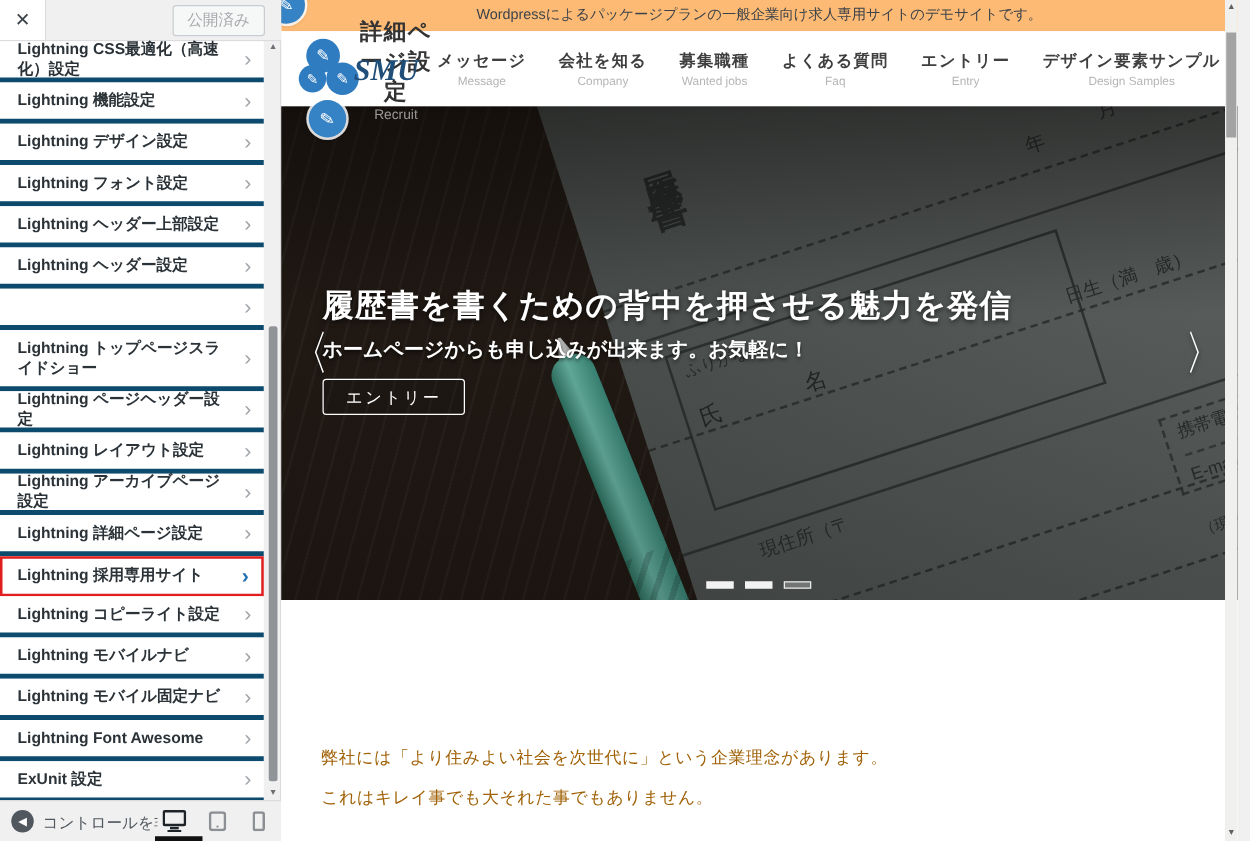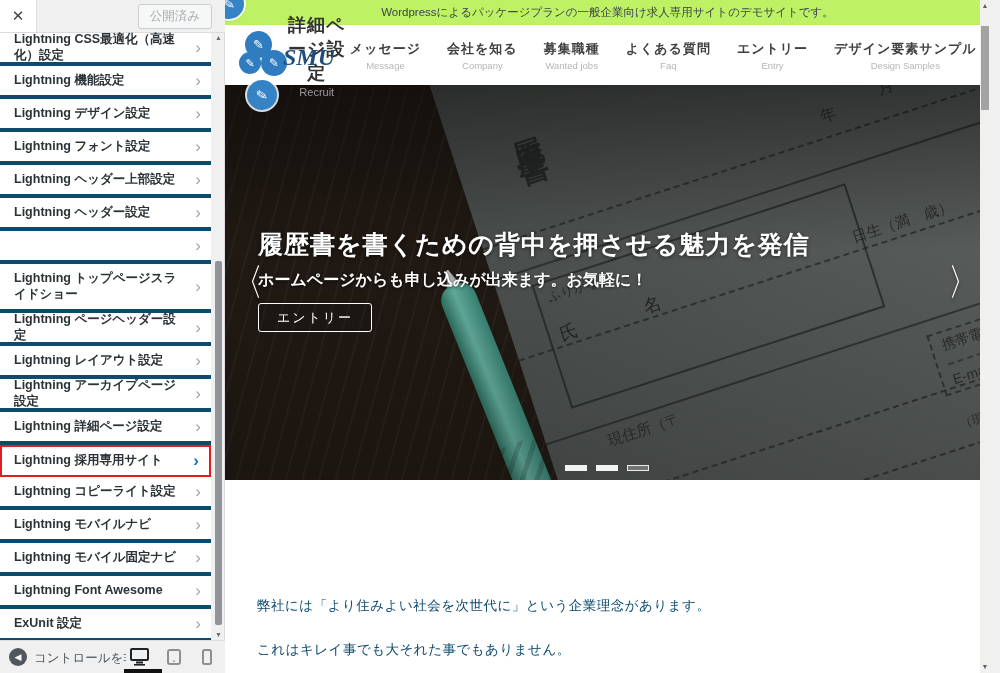--- a/index.html
+++ b/index.html
@@ -32,21 +32,21 @@
   .collapse-ctl { position:absolute; left:9px; top:7px; width:18px; height:18px; border-radius:50%; background:#50575e;
     color:#fff; font-size:9px; display:flex; align-items:center; justify-content:center; cursor:pointer; }
   .hide-label { position:absolute; left:34px; top:9px; width:92px; font-size:12.5px; color:#50575e; white-space:nowrap; overflow:hidden; }
   .dev { position:absolute; top:7px; cursor:pointer; }
   .dev svg { display:block; }
   .dev-underline { position:absolute; left:124px; bottom:0; width:38px; height:4px; background:#111; }
 
   
   .preview { position:absolute; left:225px; top:0; width:765px; height:673px; background:#fff; overflow:hidden; }
 
-  .notice-bar { position:absolute; left:0; top:0; width:765px; height:25px; background:#bef264;
+  .notice-bar { position:absolute; left:0; top:0; width:765px; height:25px; background:#fdba74;
     font-size:11.5px; color:#3c434a; text-align:center; line-height:25px; }
 
   .site-header { position:absolute; left:0; top:25px; width:765px; height:60px; background:#fff;
     box-shadow:0 1px 3px rgba(0,0,0,.12); display:flex; align-items:center; z-index:5; }
   .brand { display:flex; align-items:center; margin-left:14px; cursor:pointer; }
   .logo-circles { position:relative; width:62px; height:50px; }
   .lc { position:absolute; border-radius:50%; background:#2f7cc0; color:#fff; display:flex; align-items:center; justify-content:center; }
   .lc1 { left:6px; top:1px; width:27px; height:27px; font-size:13px; }
   .lc2 { left:0px; top:22px; width:22px; height:22px; font-size:11px; }
   .lc3 { left:22px; top:20px; width:26px; height:26px; font-size:12px; }
@@ -112,23 +112,23 @@
   .edit-hero { left:22px; top:80px; }
   .edit-notice { left:-11px; top:-11px; }
   .edit-shortcut .pencil { transform:rotate(-10deg); }
 
   
   .section { position:absolute; left:0; top:480px; width:765px; height:193px; background:#fff; }
   .sec-heading-wrap { position:absolute; left:31px; right:22px; top:37px; height:60px; }
   .bracket-l { position:absolute; left:0; top:0; bottom:0; width:13px; border:2px solid #4a4a4a; border-right:none; }
   .bracket-r { position:absolute; right:0; top:0; bottom:0; width:13px; border:2px solid #4a4a4a; border-left:none; }
   .sec-heading { width:100%; text-align:center; line-height:60px; font-size:21px; font-weight:700; color:#222; letter-spacing:2px; }
-  .sec-p { position:absolute; left:32px; font-size:13.5px; color:#0c4a6e; letter-spacing:.5px; }
+  .sec-p { position:absolute; left:32px; font-size:13.5px; color:#a16207; letter-spacing:.5px; }
   .sec-p1 { top:117px; }
-  .sec-p2 { top:161px; }
+  .sec-p2 { top:149px; }
 
   
   .prev-scroll { position:absolute; right:0; top:0; width:10px; height:673px; background:#f0f0ee; z-index:9; }
   .prev-scroll .arr { position:absolute; left:0; width:10px; height:12px; color:#606060; font-size:7px; text-align:center; line-height:12px; }
   .prev-scroll .thumb { position:absolute; left:1px; width:8px; top:26px; height:84px; background:#a3a3a3; }
 </style>
 </head>
 <body>
 
 <div class="stage">

